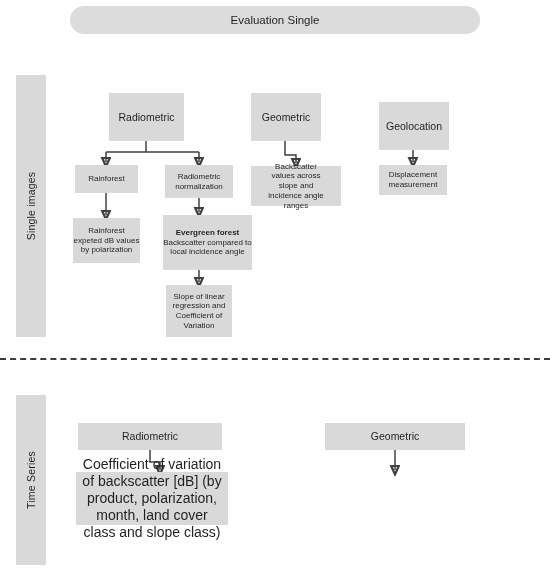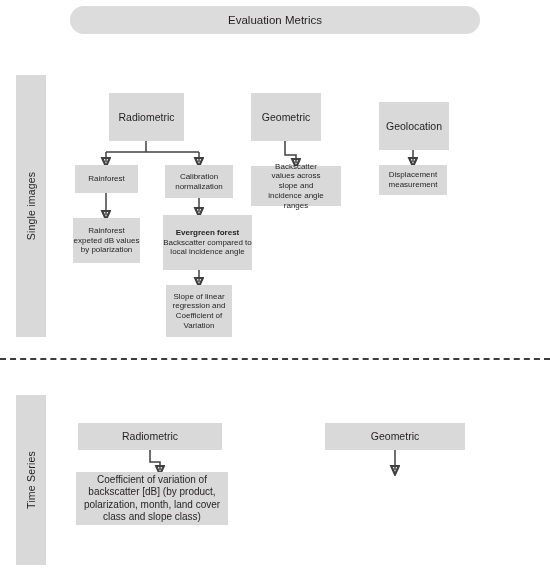--- a/index.html
+++ b/index.html
@@ -61,21 +61,21 @@
   .lvl2 {
     font-size: 8px;
   }
   .lvl3 {
     font-size: 8px;
   }
   .ts-cat {
     font-size: 10.5px;
   }
   .ts-leaf {
-    font-size: 10px;
+    font-size: 14px;
     padding: 17px 6px;
   }
   .node .inner {
     width: 100%;
   }
   .bold-line {
     font-weight: bold;
     display: block;
   }
   .divider {
@@ -98,21 +98,21 @@
     stroke: #404040;
     stroke-width: 1.5px;
     fill: none;
   }
 </style>
 </head>
 <body>
 
 <div id="canvas">
 
-  <div class="title-pill" style="left:70px; top:6px; width:410px; height:28px;">Evaluation Metrics</div>
+  <div class="title-pill" style="left:70px; top:6px; width:410px; height:28px;">Evaluation Single</div>
 
   <svg class="conn" viewBox="0 0 550 584">
     <defs>
       <marker id="arrow" markerWidth="7" markerHeight="7" refX="3.2" refY="3.2" orient="auto" markerUnits="strokeWidth">
         <path d="M0.4,0.6 L6.2,3.2 L0.4,5.8 z" fill="#404040" stroke="none"></path>
       </marker>
     </defs>
 
     <path d="M146,141 L146,152"></path>
     <path d="M106,152 L199,152"></path>
@@ -148,21 +148,21 @@
 
   <div class="node cat" style="left:379px; top:102px; width:70px; height:48px;">
     <span class="inner">Geolocation</span>
   </div>
 
   <div class="node lvl2" style="left:75px; top:165px; width:63px; height:28px;">
     <span class="inner">Rainforest</span>
   </div>
 
   <div class="node lvl2" style="left:165px; top:165px; width:68px; height:33px;">
-    <span class="inner">Calibration normalization</span>
+    <span class="inner">Radiometric normalization</span>
   </div>
 
   <div class="node lvl2" style="left:251px; top:166px; width:90px; height:40px; padding:0 15px;">
     <span class="inner">Backscatter values across slope and incidence angle ranges</span>
   </div>
 
   <div class="node lvl2" style="left:379px; top:165px; width:68px; height:30px;">
     <span class="inner">Displacement measurement</span>
   </div>
 

